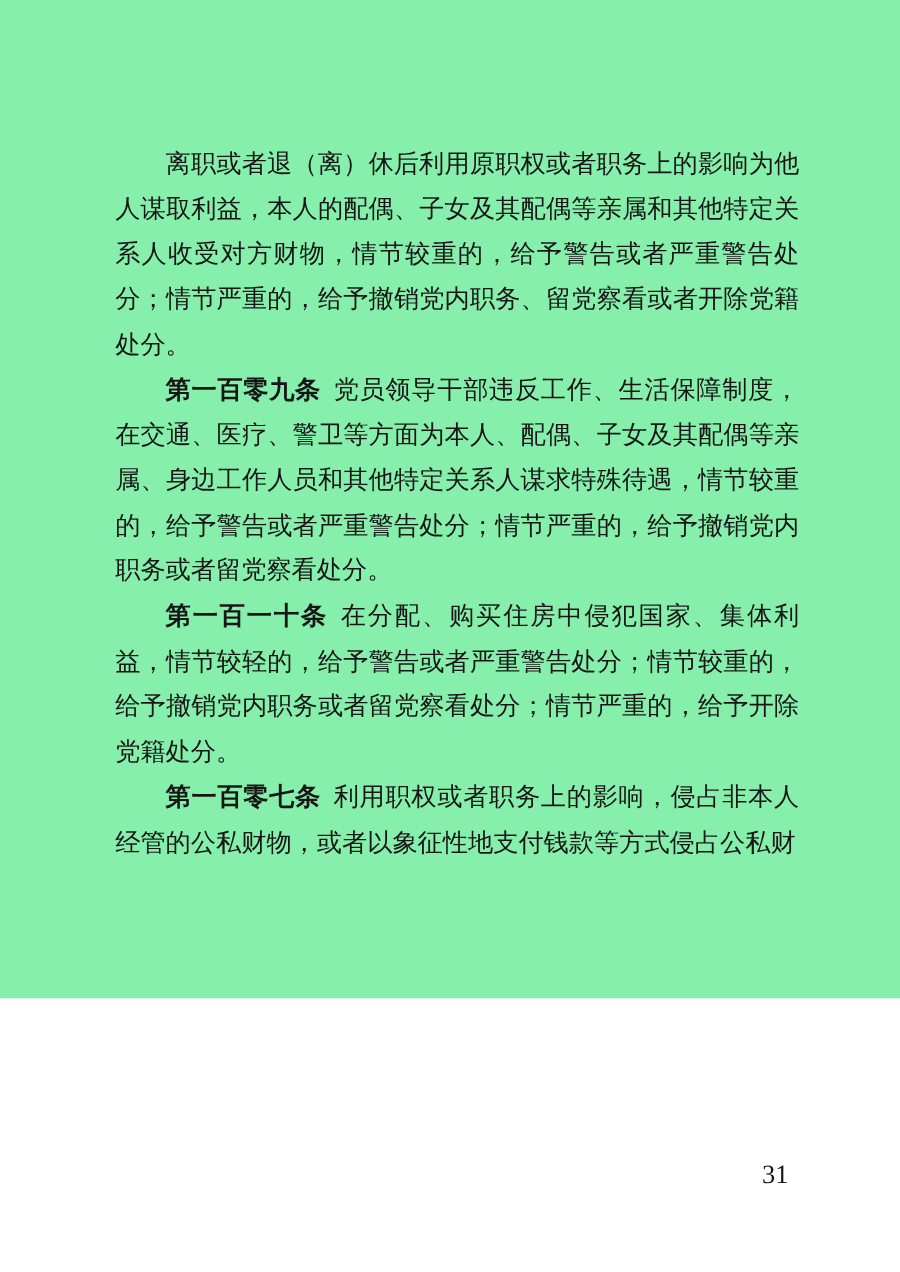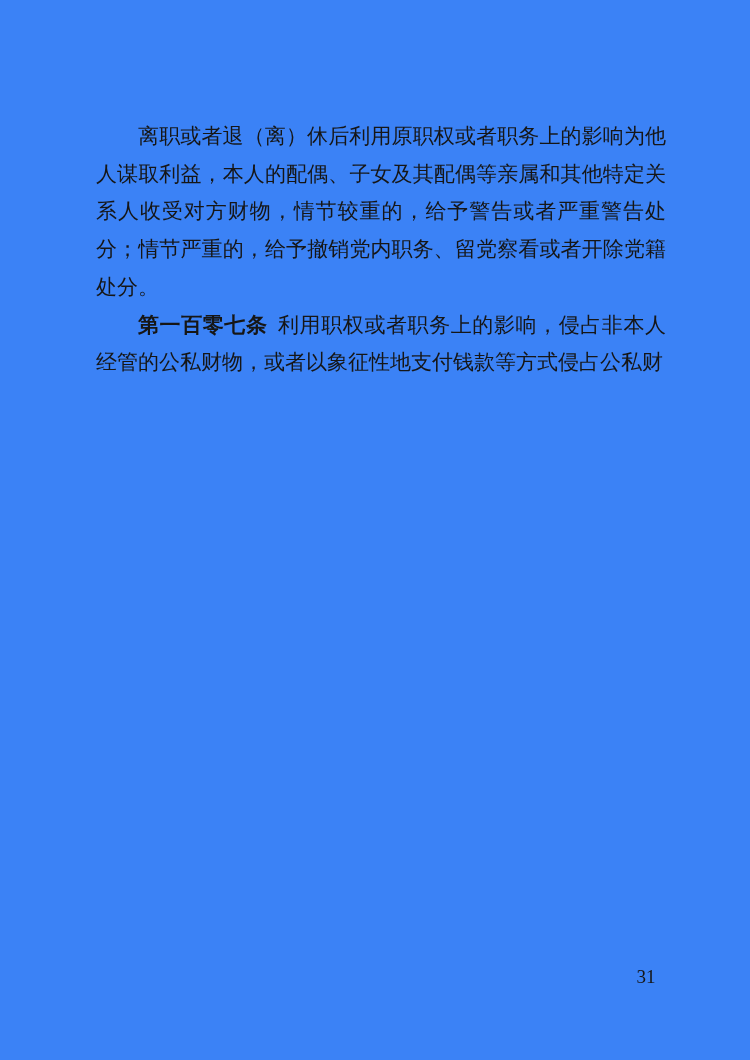--- a/index.html
+++ b/index.html
@@ -12,22 +12,22 @@
     background: #ffffff;
     position: relative;
     overflow: hidden;
     font-family: "Liberation Serif", "DejaVu Serif", serif;
   }
   .page {
     position: absolute;
     left: 0;
     top: 0;
     width: 750px;
-    height: 1060px;
-    background: #3b82f6;
+    height: 832px;
+    background: #86efac;
   }
   .content {
     position: absolute;
     left: 96px;
     top: 118px;
     width: 570px;
     color: #161616;
     font-size: 21px;
     line-height: 37.7px;
     text-align: justify;
@@ -40,37 +40,39 @@
   .term {
     font-weight: bold;
     margin-right: 0.5em;
   }
   .page-number {
     position: absolute;
     left: 626px;
     top: 966px;
     width: 40px;
     text-align: center;
-    font-size: 19px;
+    font-size: 22px;
     color: #161616;
     font-family: "Liberation Serif", "DejaVu Serif", serif;
   }
 </style>
 </head>
 <body>
 
 <div class="page">
 
   <div class="content">
 
     <p class="para"><span>离职或者退（离）休后利用原职权或者职务上的影响为他人谋取利益，本人的配偶、子女及其配偶等亲属和其他特定关系人收受对方财物，情节较重的，给予警告或者严重警告处分；情节严重的，给予撤销党内职务、留党察看或者开除党籍处分。</span></p>
 
 
 
+    <p class="para"><b class="term">第一百零九条</b><span>党员领导干部违反工作、生活保障制度，在交通、医疗、警卫等方面为本人、配偶、子女及其配偶等亲属、身边工作人员和其他特定关系人谋求特殊待遇，情节较重的，给予警告或者严重警告处分；情节严重的，给予撤销党内职务或者留党察看处分。</span></p>
 
+    <p class="para"><b class="term">第一百一十条</b><span>在分配、购买住房中侵犯国家、集体利益，情节较轻的，给予警告或者严重警告处分；情节较重的，给予撤销党内职务或者留党察看处分；情节严重的，给予开除党籍处分。</span></p>
 
     <p class="para"><b class="term">第一百零七条</b><span>利用职权或者职务上的影响，侵占非本人经管的公私财物，或者以象征性地支付钱款等方式侵占公私财</span></p>
 
   </div>
 
   <div class="page-number">31</div>
 
 </div>
 
 </body></html>

